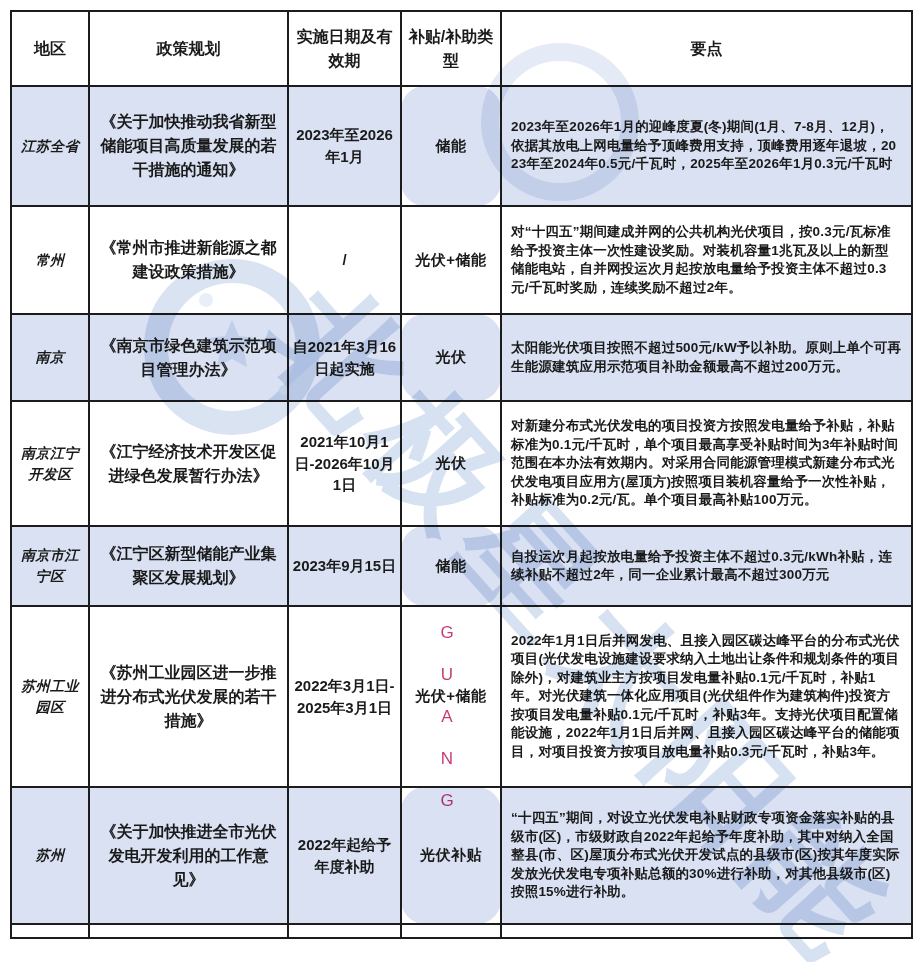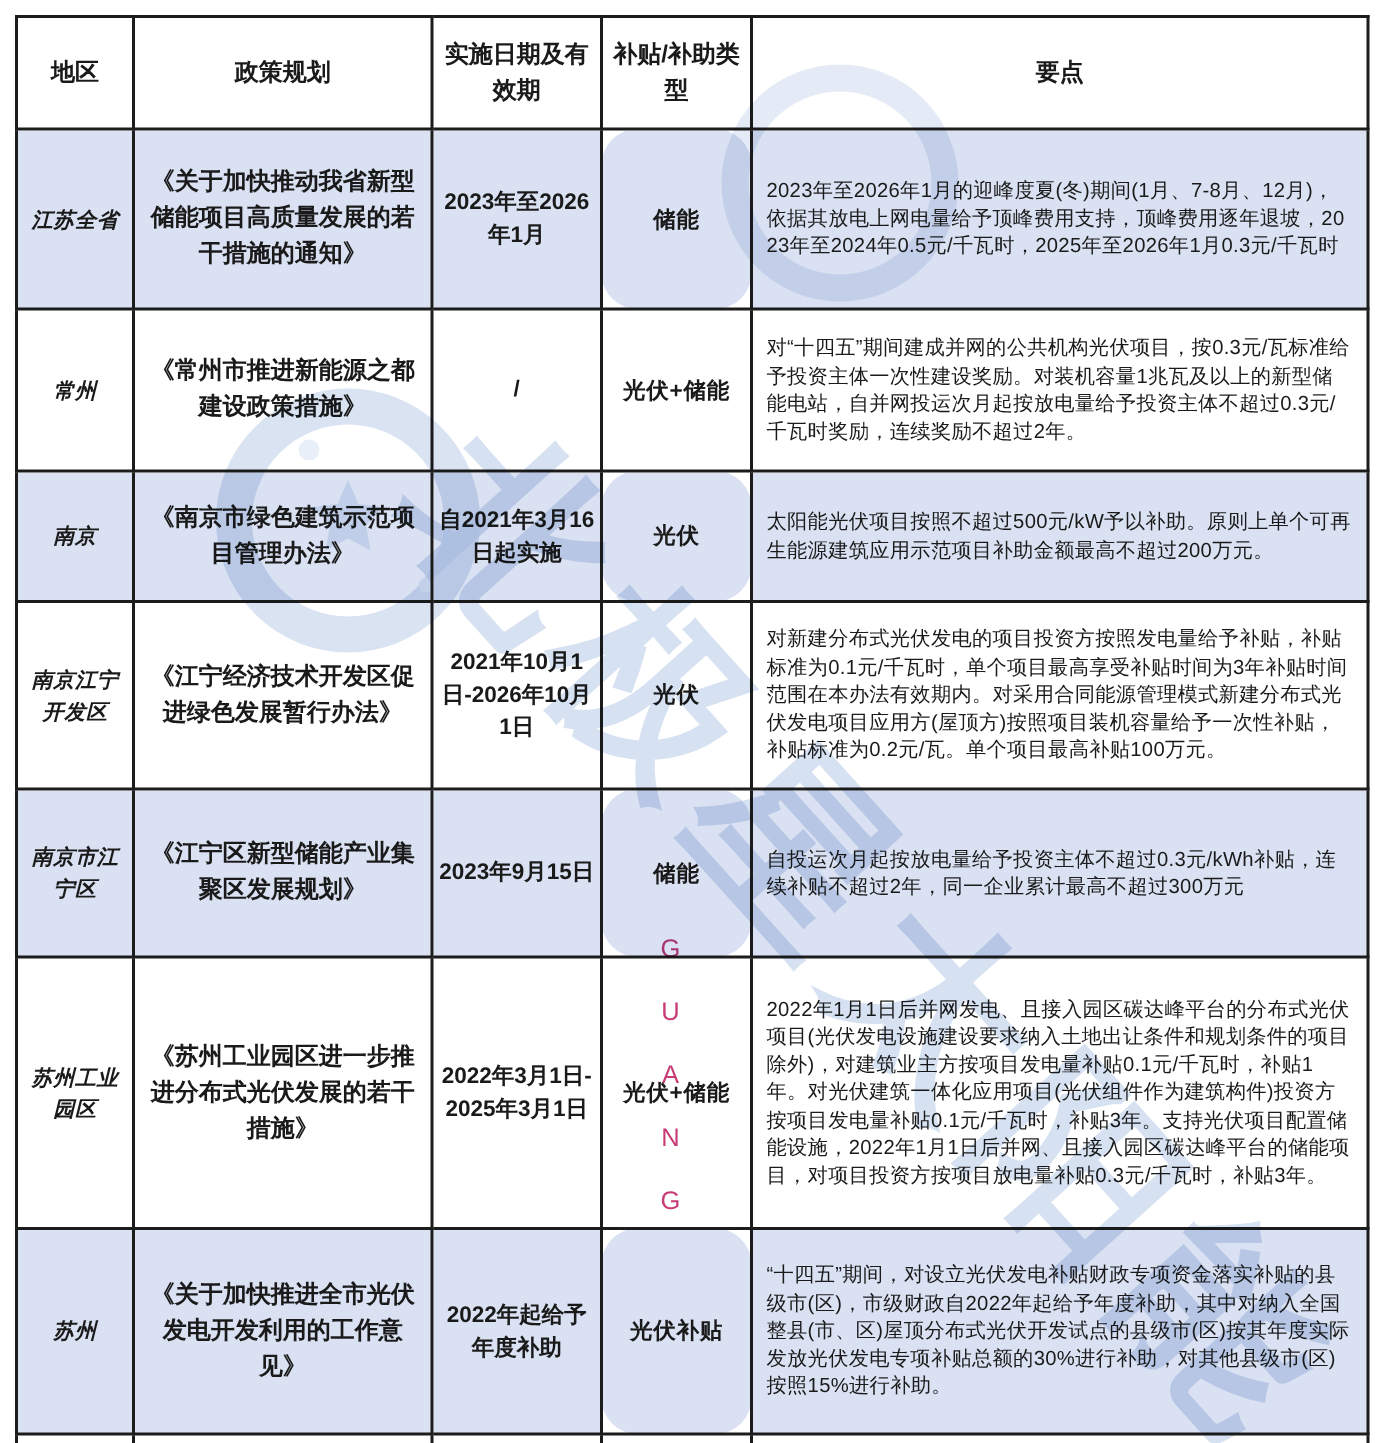--- a/index.html
+++ b/index.html
@@ -32,29 +32,29 @@
     font-size:16px;font-weight:bold;line-height:1.45;
     background:#ffffff;
   }
   td{font-weight:bold;}
   td.region{font-size:14px;line-height:1.5;letter-spacing:.5px;font-style:italic;}
   td.policy{font-size:16px;line-height:1.5;padding:2px 5px;}
   td.date{font-size:15px;line-height:1.45;}
   td.type{font-size:15px;letter-spacing:.5px;border-radius:24px;}
   td.points{
     font-size:13.5px;line-height:18.5px;text-align:left;
-    padding:6px 9px;font-weight:normal;letter-spacing:.2px;
+    padding:6px 9px;font-weight:bold;letter-spacing:.2px;
   }
   tr.alt td{background:#d9e1f2;}
   tr.h-header{height:75px;}
   tr.r0{height:120px;}
   tr.r1{height:108px;}
   tr.r2{height:87px;margin-top:16px;}
   tr.r3{height:125px;}
-  tr.r4{height:112px;}
+  tr.r4{height:80px;}
   tr.r5{height:181px;}
   tr.r6{height:137px;}
   tr.partial{height:14px;}
   tr.partial td{background:#ffffff;}
 
   
   .watermark{
     position:absolute;left:0;top:0;width:919px;height:962px;
     pointer-events:none;z-index:5;mix-blend-mode:multiply;
   }

